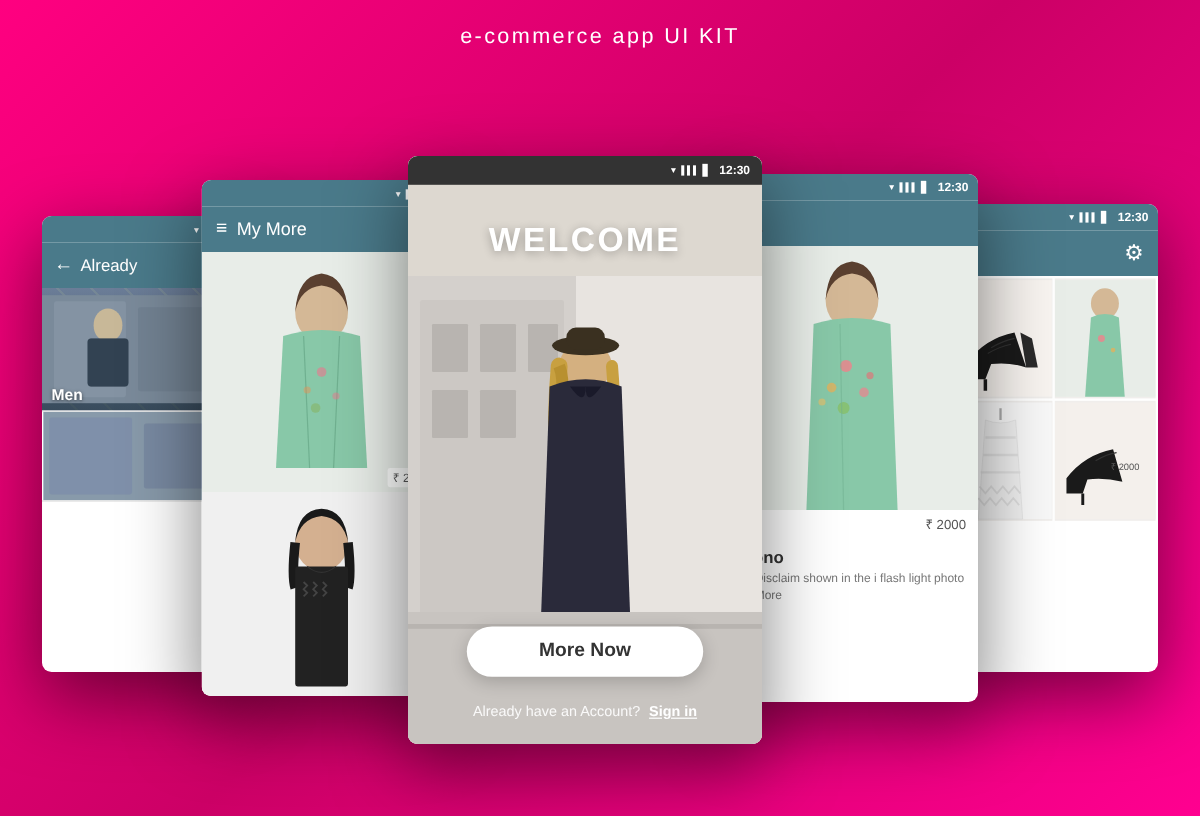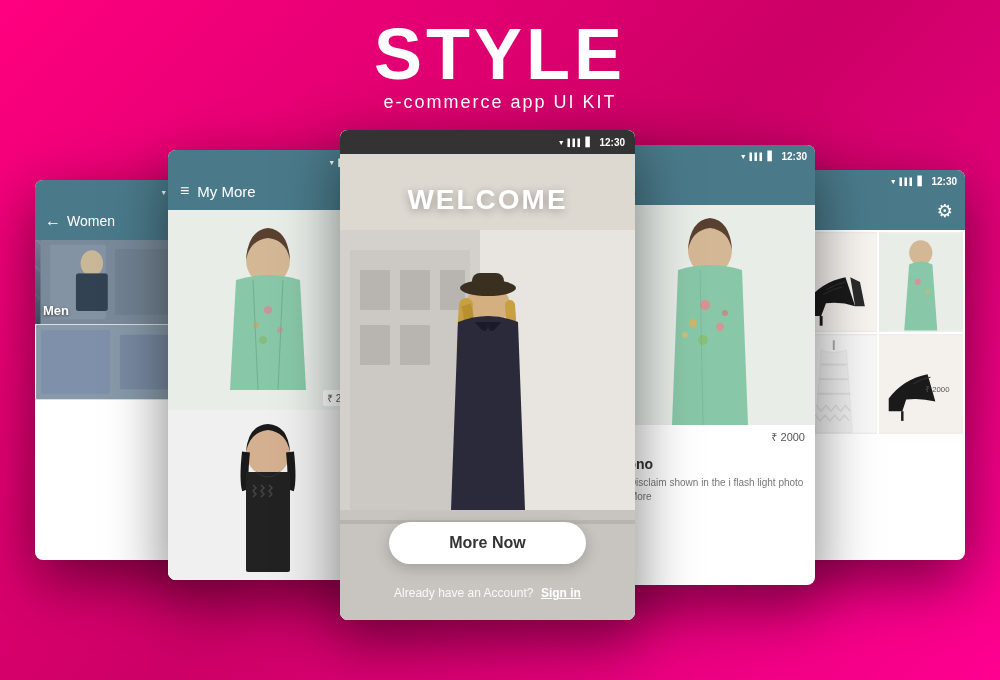--- a/index.html
+++ b/index.html
@@ -150,21 +150,21 @@
       background: #4a7a8a;
       height: 38px;
       display: flex;
       align-items: center;
       padding: 0 10px;
       color: white;
       font-size: 14px;
     }
 
     .browse-screen .category-item {
-      height: 85px;
+      height: 103px;
       position: relative;
       overflow: hidden;
       border-bottom: 1px solid #ddd;
     }
 
     .browse-screen .category-item .cat-bg {
       width: 100%;
       height: 100%;
       display: flex;
       align-items: flex-end;
@@ -339,36 +339,35 @@
     
     .wifi-icon::before { content: '▼'; font-size: 7px; }
     .signal-bars::before { content: '▌▌▌'; font-size: 7px; letter-spacing: -1px; }
     .battery::before { content: '▋'; font-size: 9px; }
 
   </style>
 </head>
 <body>
 
 <div class="header">
-  <div class="header-title">STYLE</div>
   <div class="header-subtitle">e-commerce app UI KIT</div>
 </div>
 
 <div class="phones-container">
 
   <div class="phone phone-left">
     <div class="phone-screen browse-screen">
       <div class="status-bar">
         <span class="wifi-icon"></span>
         <span class="signal-bars"></span>
         <span class="battery"></span>
       </div>
       <div class="browse-header">
         <span style="margin-right:6px; font-size:16px;">←</span>
-        <span style="font-size:14px;">Women</span>
+        <span style="font-size:14px;">Already</span>
       </div>
 
       <div class="category-item">
         <div class="cat-bg cat-men" style="height:100%; display:flex; align-items:flex-end; padding:6px 8px;">
           <svg viewBox="0 0 165 90" xmlns="http://www.w3.org/2000/svg" style="position:absolute;top:0;left:0;width:100%;height:100%;">
             <rect width="165" height="90" fill="#7a8a9a"></rect>
             <rect x="10" y="5" width="60" height="80" rx="2" fill="#8a9aaa" opacity="0.6"></rect>
             <rect x="80" y="10" width="70" height="70" rx="2" fill="#6a7a8a" opacity="0.5"></rect>
 
             <ellipse cx="55" cy="25" rx="12" ry="14" fill="#c8b898"></ellipse>

